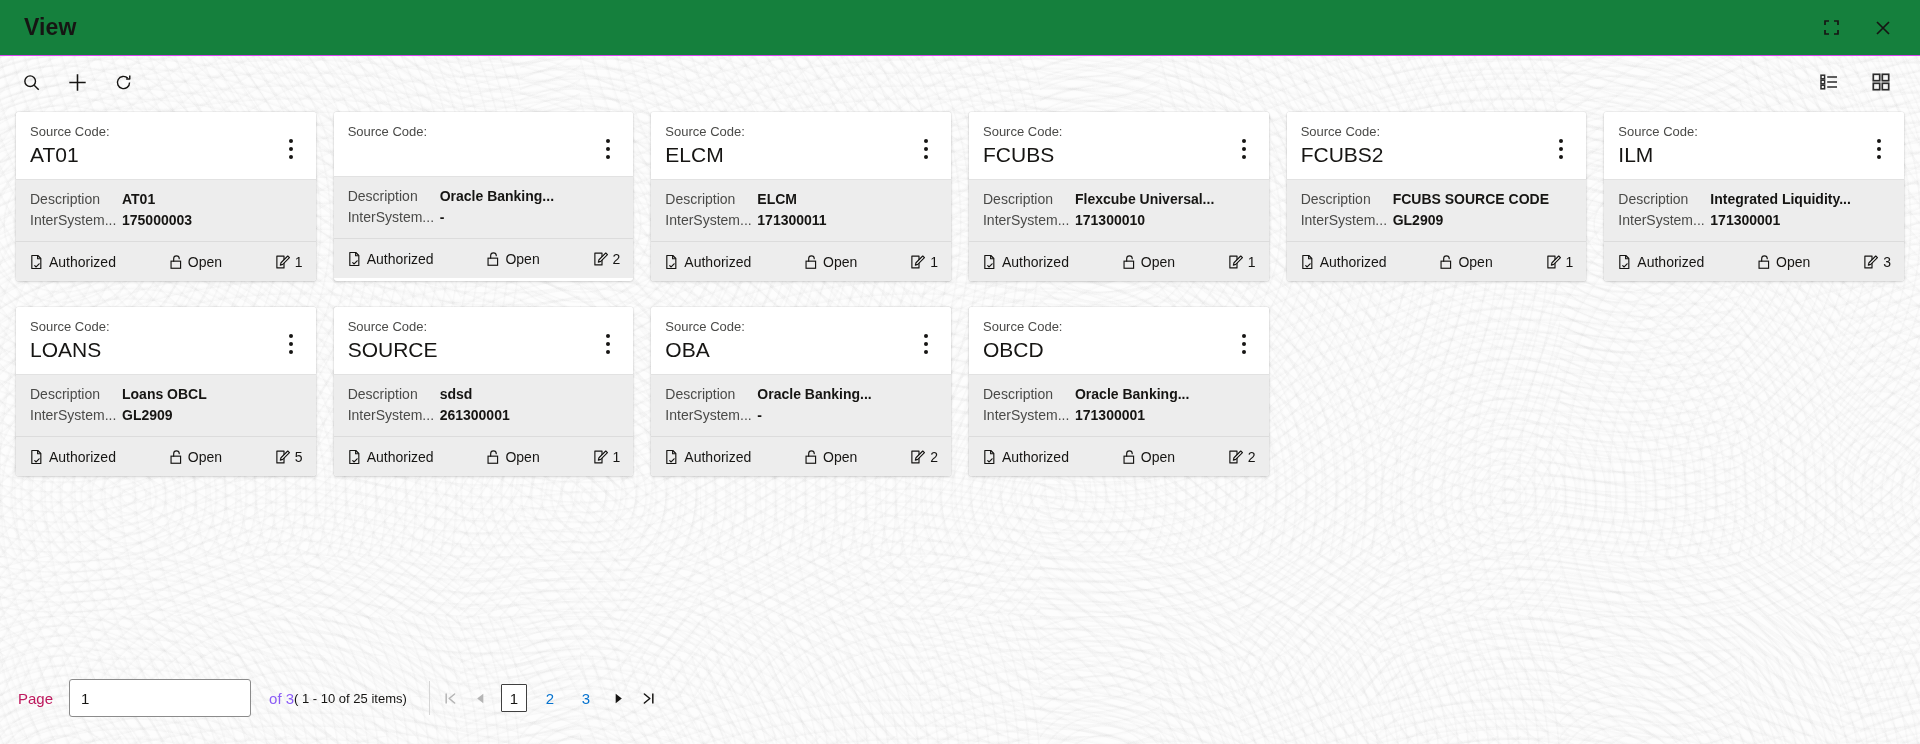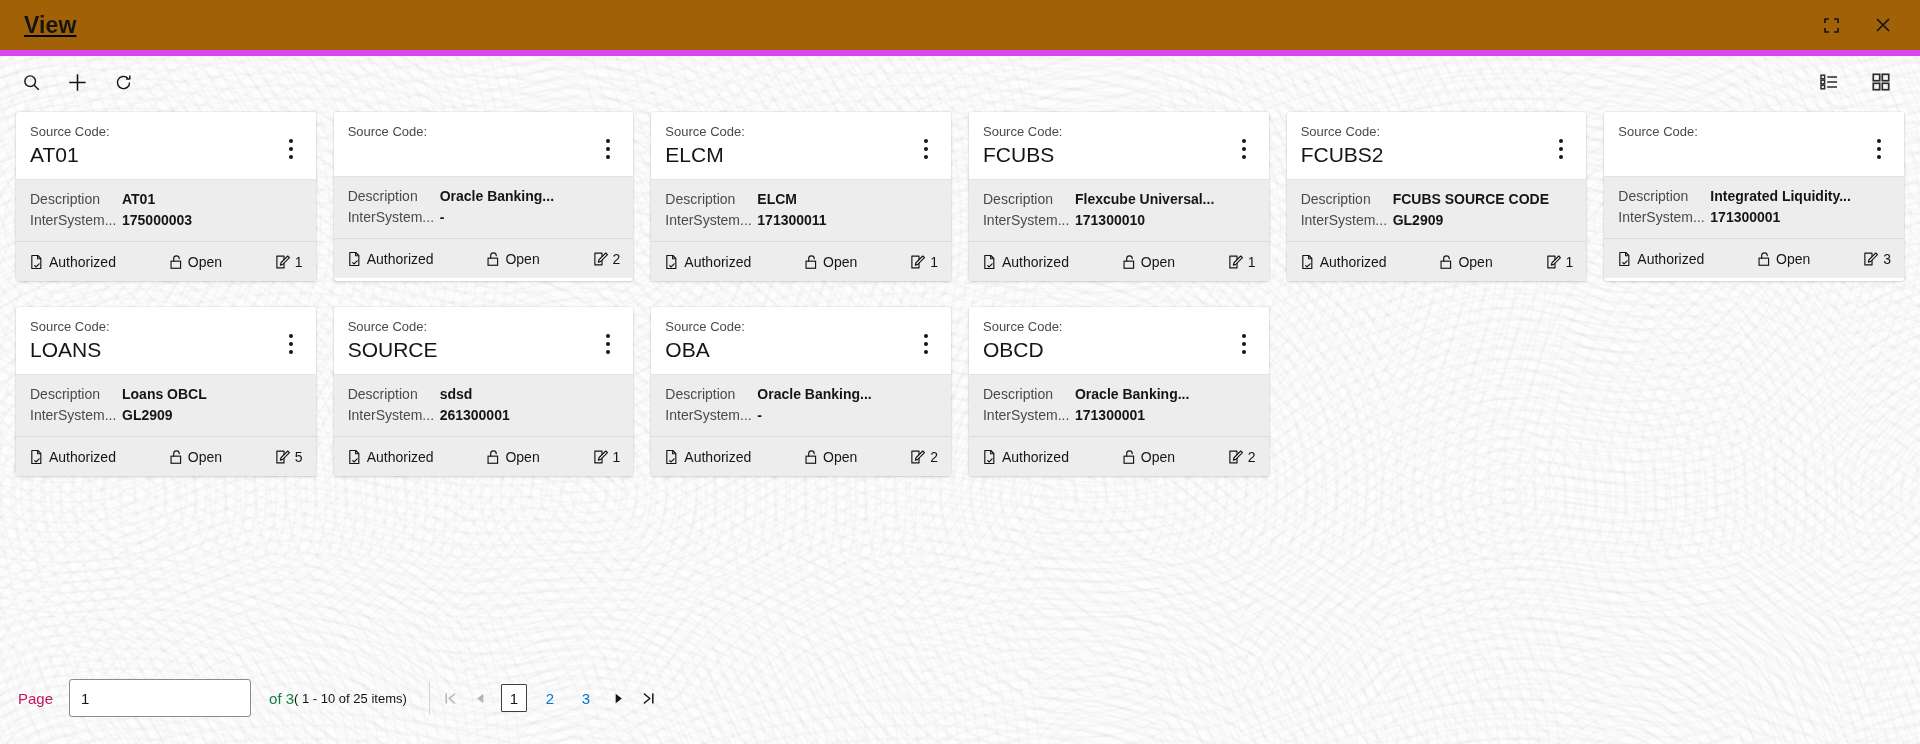--- a/index.html
+++ b/index.html
@@ -18,28 +18,27 @@
     height: 744px;
     position: relative;
     display: flex;
     flex-direction: column;
     background: #ffffff;
   }
 
   .titlebar {
     height: 56px;
     flex: 0 0 56px;
-    background: #a16207;
-    border-bottom: 6px solid #d946ef;
+    background: #15803d;
+    border-bottom: 1px solid #d946ef;
     display: flex;
     align-items: center;
     padding: 0 22px 0 24px;
     position: relative;
     z-index: 5;
-    text-decoration: underline;
   }
 
   .title-text {
     font-size: 23px;
     font-weight: bold;
     color: #161513;
     letter-spacing: .1px;
   }
 
   .titlebar-actions {
@@ -244,21 +243,21 @@
     background: #ffffff;
     font-family: "Liberation Sans", sans-serif;
     font-size: 15px;
     color: #161513;
     padding: 0 11px;
     outline: none;
   }
 
   .of-text {
     font-size: 15px;
-    color: #15803d;
+    color: #8b5cf6;
     margin-left: 18px;
     white-space: nowrap;
   }
 
   .items-text {
     font-size: 13px;
     color: #161513;
     white-space: nowrap;
   }
 
@@ -648,20 +647,21 @@
                     </svg>
                   </span>
                   <span>1</span>
                 </span>
               </div>
             </div>
             <div class="card">
               <div class="card-head">
                 <div class="card-head-texts">
                   <div class="card-label">Source Code:</div>
+                  <div class="card-value">ILM</div>
                 </div>
                 <div class="kebab">
                   <i></i>
                   <i></i>
                   <i></i>
                 </div>
               </div>
               <div class="card-body">
                 <div class="detail-row">
                   <span class="detail-key">Description</span>

